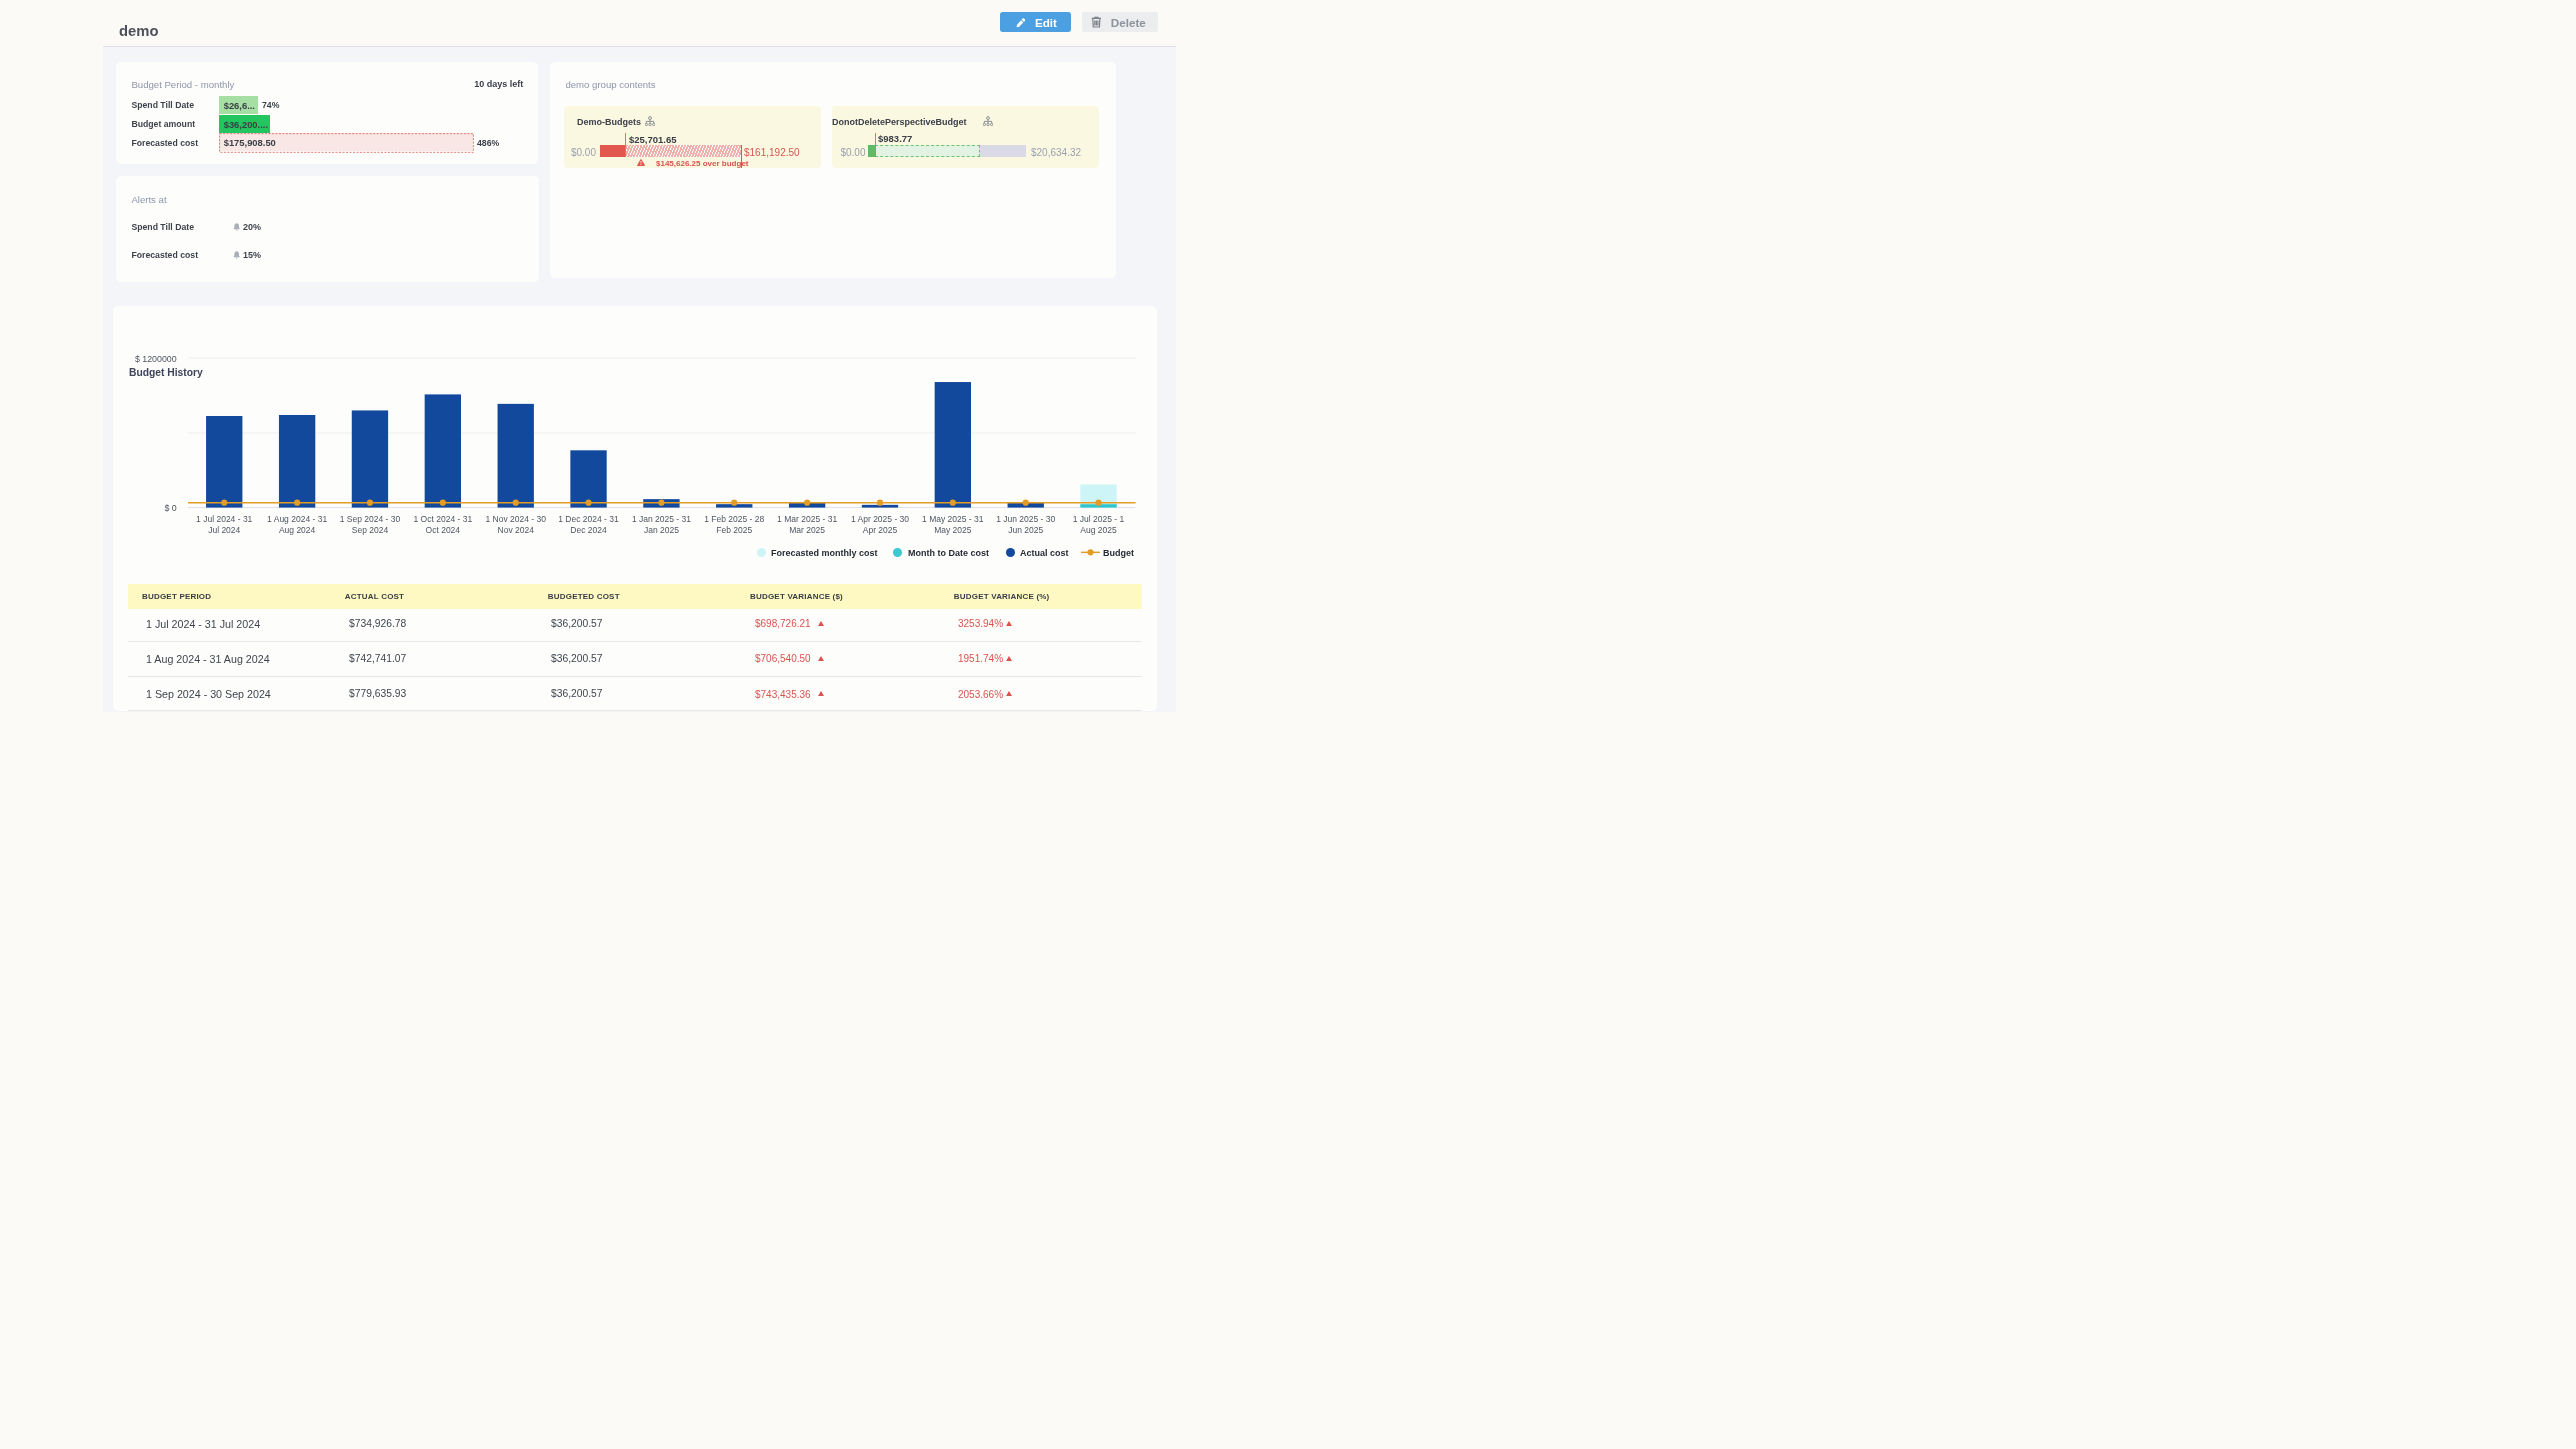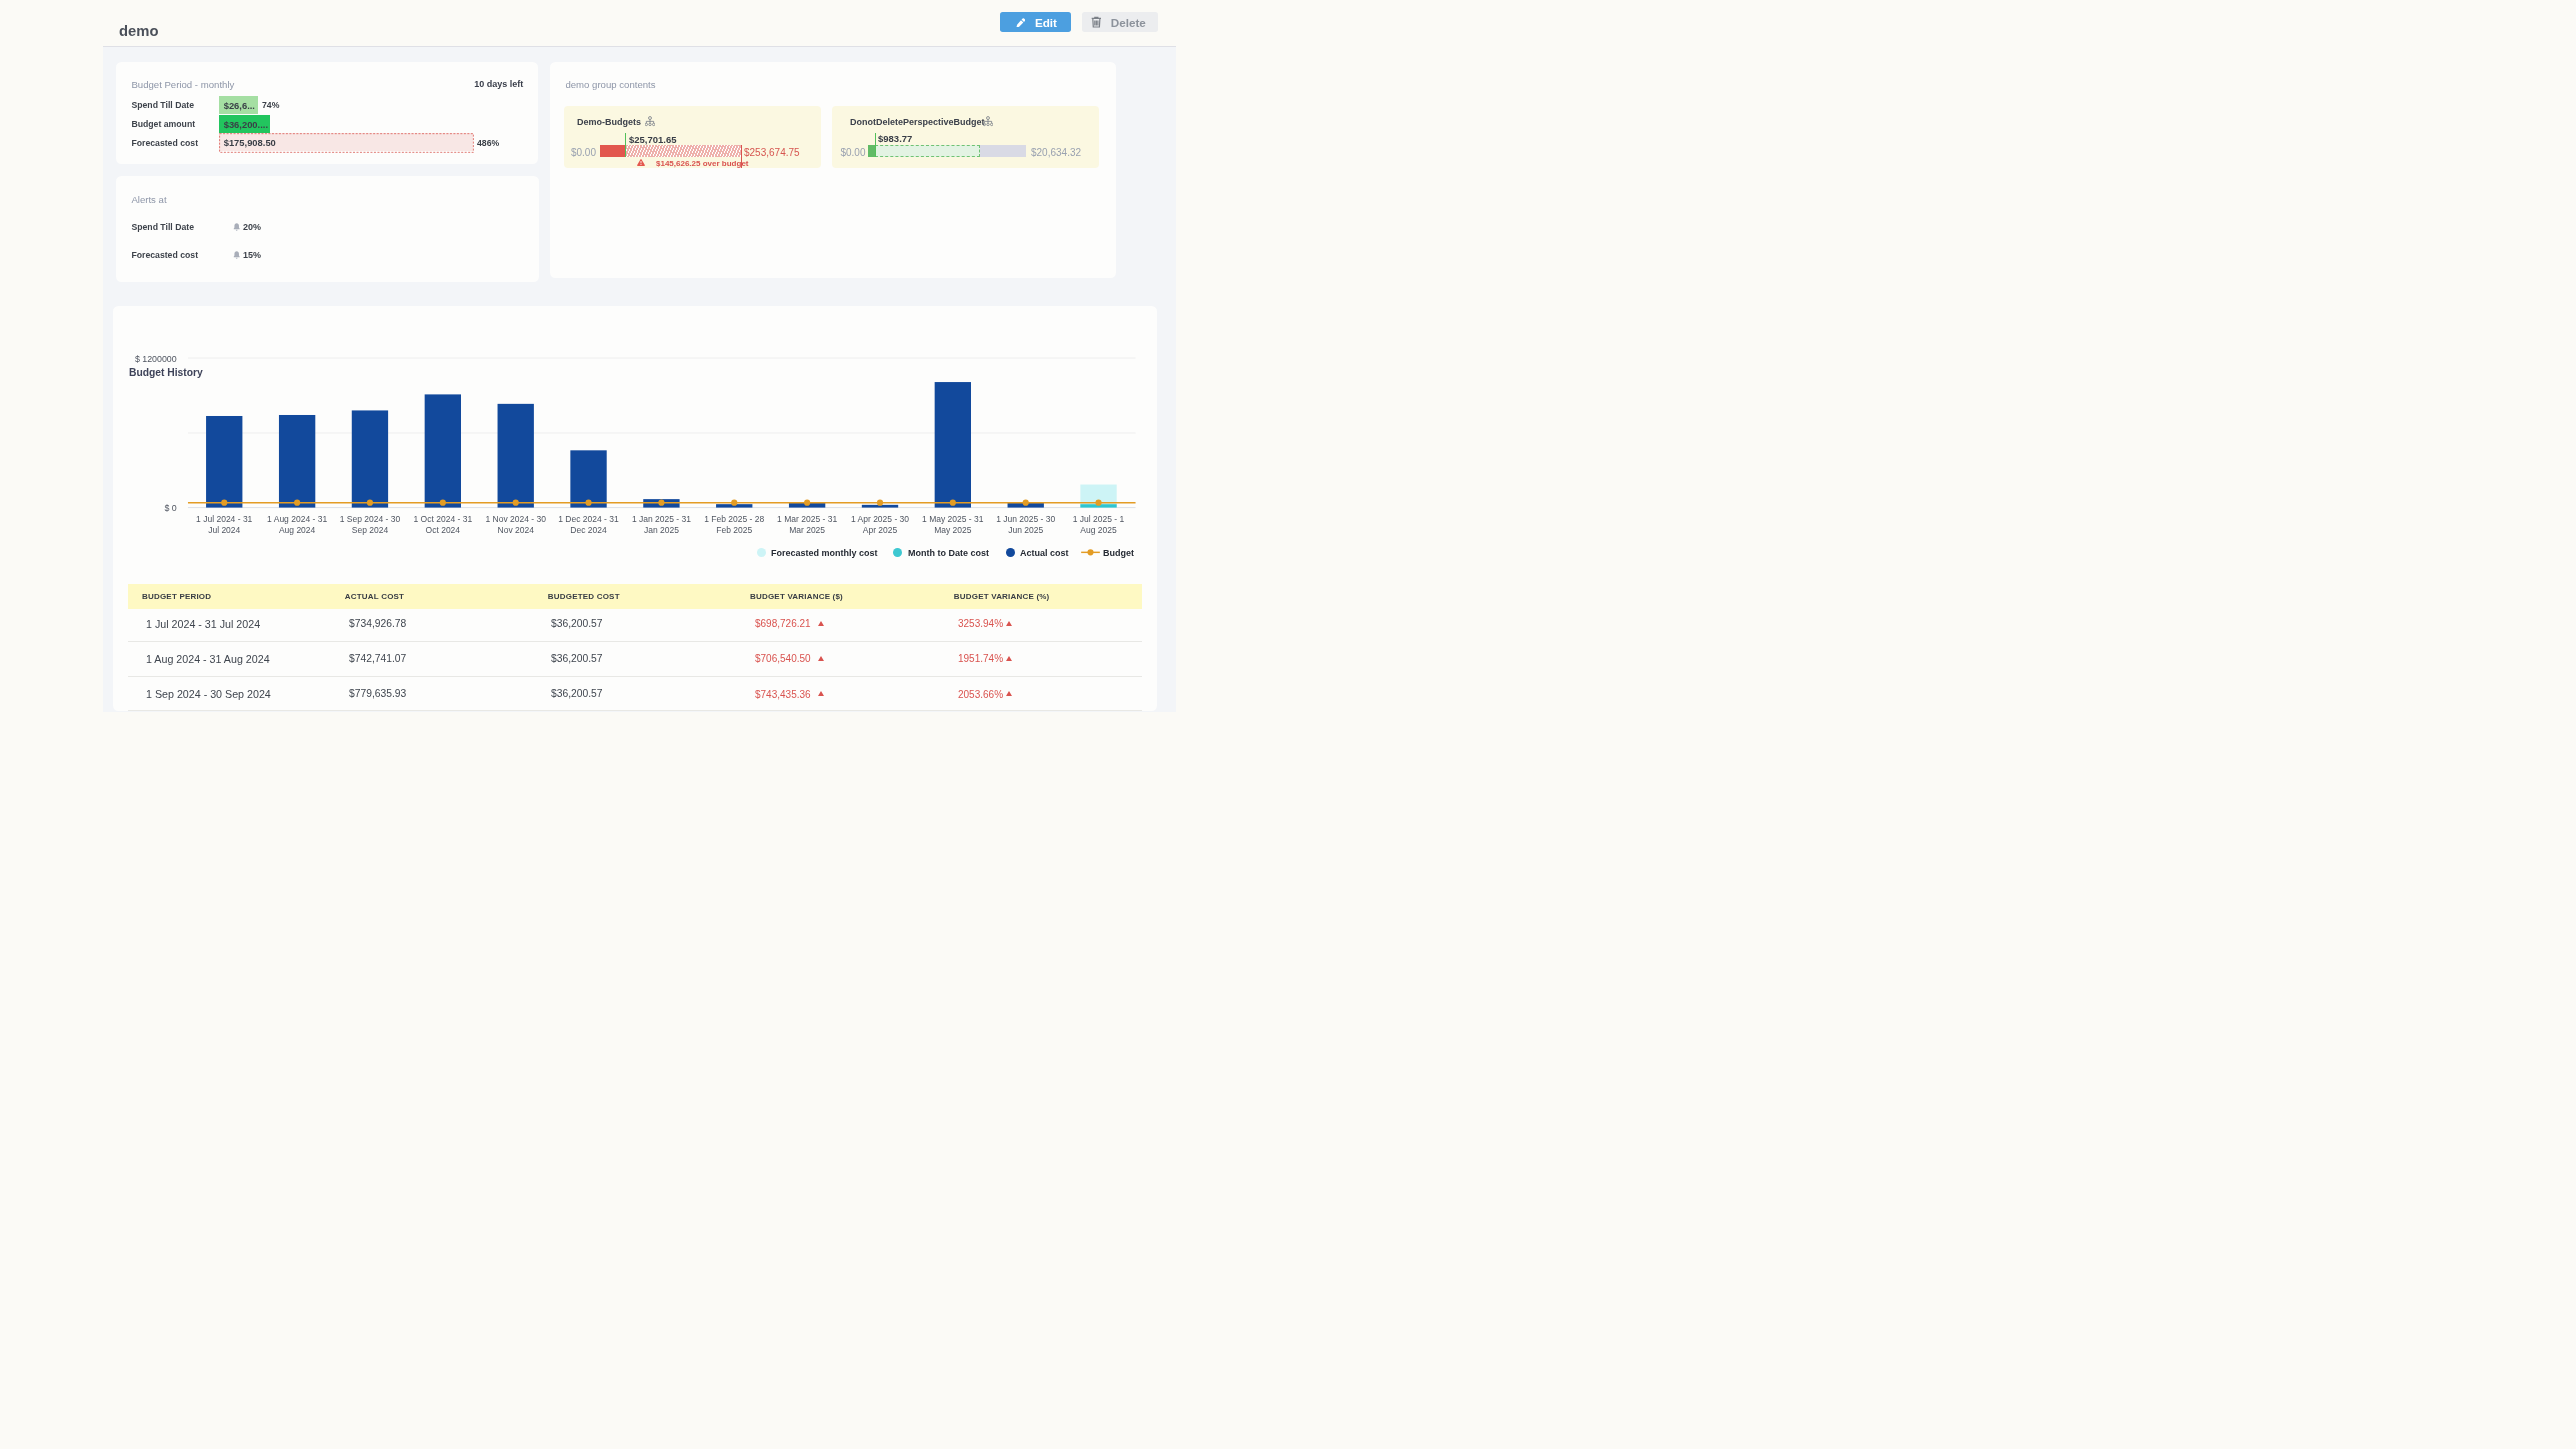--- a/index.html
+++ b/index.html
@@ -95,30 +95,30 @@
         <circle cx="7.5" cy="12.6" r="1.8"></circle>
         <circle cx="13" cy="12.6" r="1.8"></circle>
       </g>
     </svg>
   <div class="pm-amt" style="left:79px; top:72px;">$25,701.65</div>
   <div class="gray-txt" style="left:14px; top:85px; width:32px; text-align:right;">$0.00</div>
   <div class="abs" style="left:50px; top:83px; width:25.6px; height:12px; background:#e2574e;"></div>
   <div class="abs" style="left:76px; top:83px; width:115px; height:12px; background:repeating-linear-gradient(112deg,#eeb0ab 0 1.9px,#ffffff 1.9px 2.7px);"></div>
   <div class="abs" style="left:75px; top:71px; width:1.3px; height:24px; background:#52c05a;"></div>
   <div class="abs" style="left:191px; top:83px; width:1.1px; height:23px; background:#d9534f;"></div>
-  <div class="red-txt" style="left:194px; top:85px;">$253,674.75</div>
+  <div class="red-txt" style="left:194px; top:85px;">$161,192.50</div>
   <svg class="abs" style="left:87px; top:97px;" width="8" height="7.4" viewBox="0 0 12 11">
       <path d="M4.9 0.9 0.5 8.6a1.2 1.2 0 0 0 1.1 1.9h8.8a1.2 1.2 0 0 0 1.1-1.9L7.1 0.9a1.3 1.3 0 0 0-2.2 0z" fill="#e4574d"></path>
       <rect x="5.4" y="3" width="1.2" height="3.4" rx=".6" fill="#fff"></rect>
       <circle cx="6" cy="8" r=".8" fill="#fff"></circle>
     </svg>
   <div class="abs" style="left:99px; top:97px; font-size:8px; font-weight:700; color:#d9534f;margin-left:7px;">$145,626.25 over budget</div>
 
   <div class="panel" style="left:282px; width:267px;"></div>
-  <div class="pm-title" style="left:300px; top:55px;">DonotDeletePerspectiveBudget</div>
+  <div class="pm-title" style="left:282px; top:55px;">DonotDeletePerspectiveBudget</div>
   <svg class="abs" style="left:433px; top:54px;" width="10" height="11.4" viewBox="0 0 15 17">
       <g fill="none" stroke="#757b85" stroke-width="1.2">
         <circle cx="7.5" cy="3" r="2.2"></circle>
         <path d="M7.5 5.2v2.8M2 8h11M2 8v2.6M7.5 8v2.6M13 8v2.6"></path>
         <circle cx="2" cy="12.6" r="1.8"></circle>
         <circle cx="7.5" cy="12.6" r="1.8"></circle>
         <circle cx="13" cy="12.6" r="1.8"></circle>
       </g>
     </svg>
   <div class="pm-amt" style="left:328px; top:71px;">$983.77</div>

